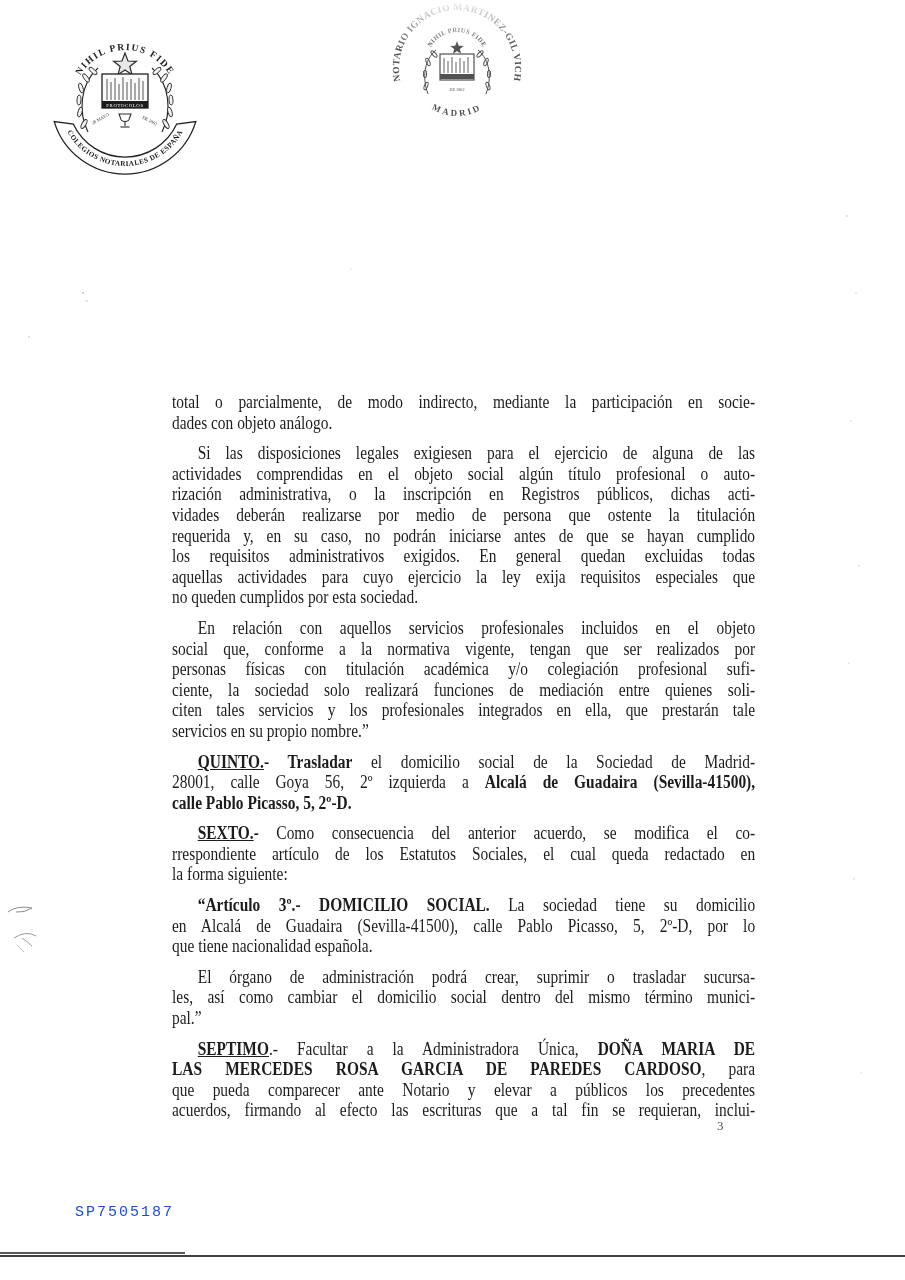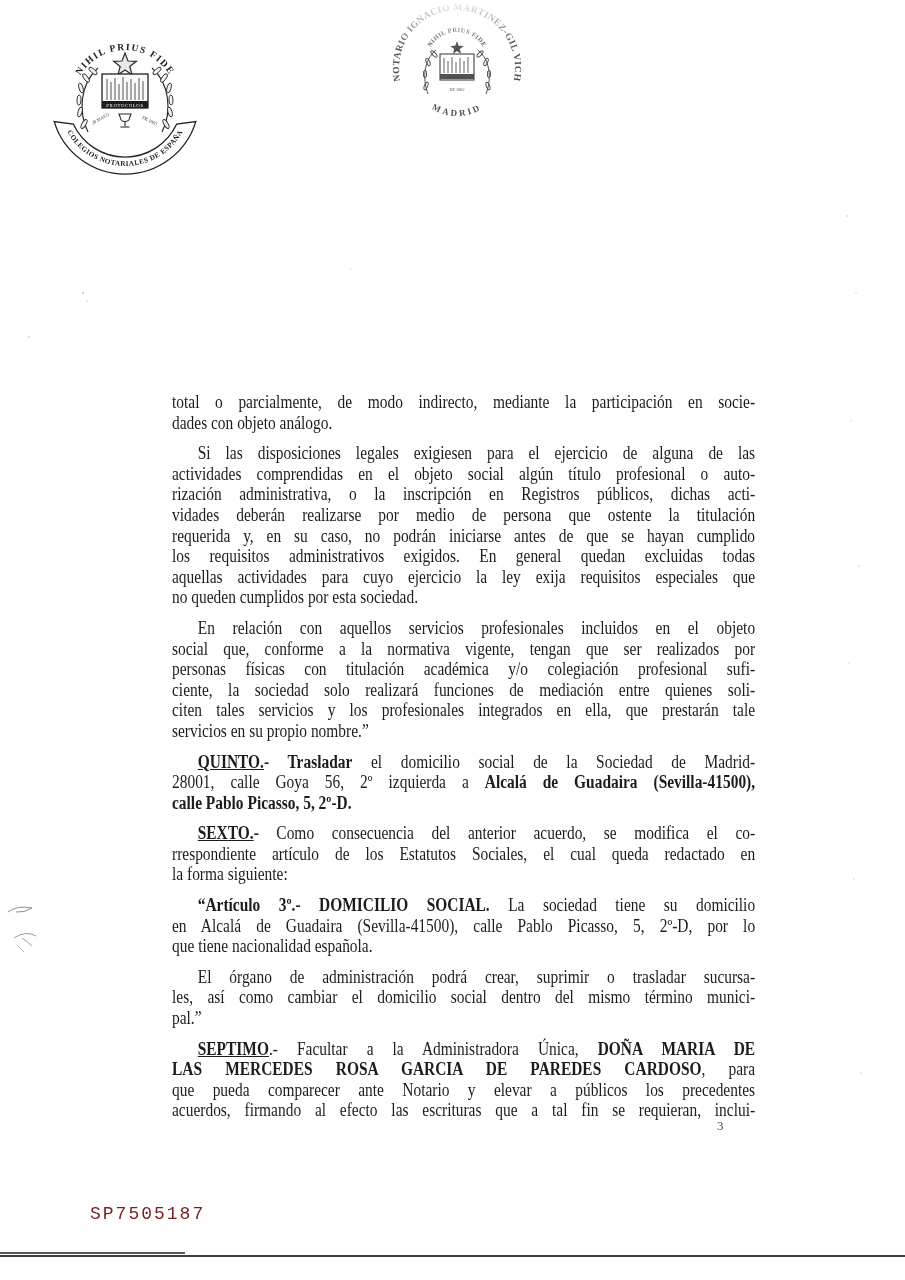--- a/index.html
+++ b/index.html
@@ -10,22 +10,22 @@
             transform:scaleX(0.8575);transform-origin:0 0;
             font-size:18px;line-height:20.6px;}
   .para{margin:0;}
   .para + .para{margin-top:10px;}
   .line{text-align:justify;white-space:nowrap;}
   .line.jl{text-align-last:justify;}
   .line.ind{padding-left:30px;}
   .b{font-weight:bold;}
   .u{text-decoration:underline;}
   .page-number{position:absolute;left:717px;top:1118px;font-size:13px;color:#4a4a4a;}
-  .serial{position:absolute;left:90px;top:1204px;font-family:"Liberation Mono", monospace;
-          font-size:18px;letter-spacing:2px;color:#7f1d1d;}
+  .serial{position:absolute;left:75px;top:1204px;font-family:"Liberation Mono", monospace;
+          font-size:15px;letter-spacing:2px;color:#1d4ed8;}
   .bottom-rule{position:absolute;left:0;top:1255px;width:905px;height:2px;background:#3f3f3f;}
   .bottom-rule-left{position:absolute;left:0;top:1252px;width:185px;height:2px;background:#5a5a5a;}
   .seal-left{position:absolute;left:44px;top:16px;}
   .seal-right{position:absolute;left:380px;top:2px;}
   .margin-marks{position:absolute;left:4px;top:890px;}
   .noise{position:absolute;left:0;top:0;width:2px;height:2px;background:transparent;
     box-shadow:
       846px 215px 0 0 rgba(0,0,0,0.10),
       855px 292px 0 0 rgba(0,0,0,0.08),
       850px 420px 0 0 rgba(0,0,0,0.07),

